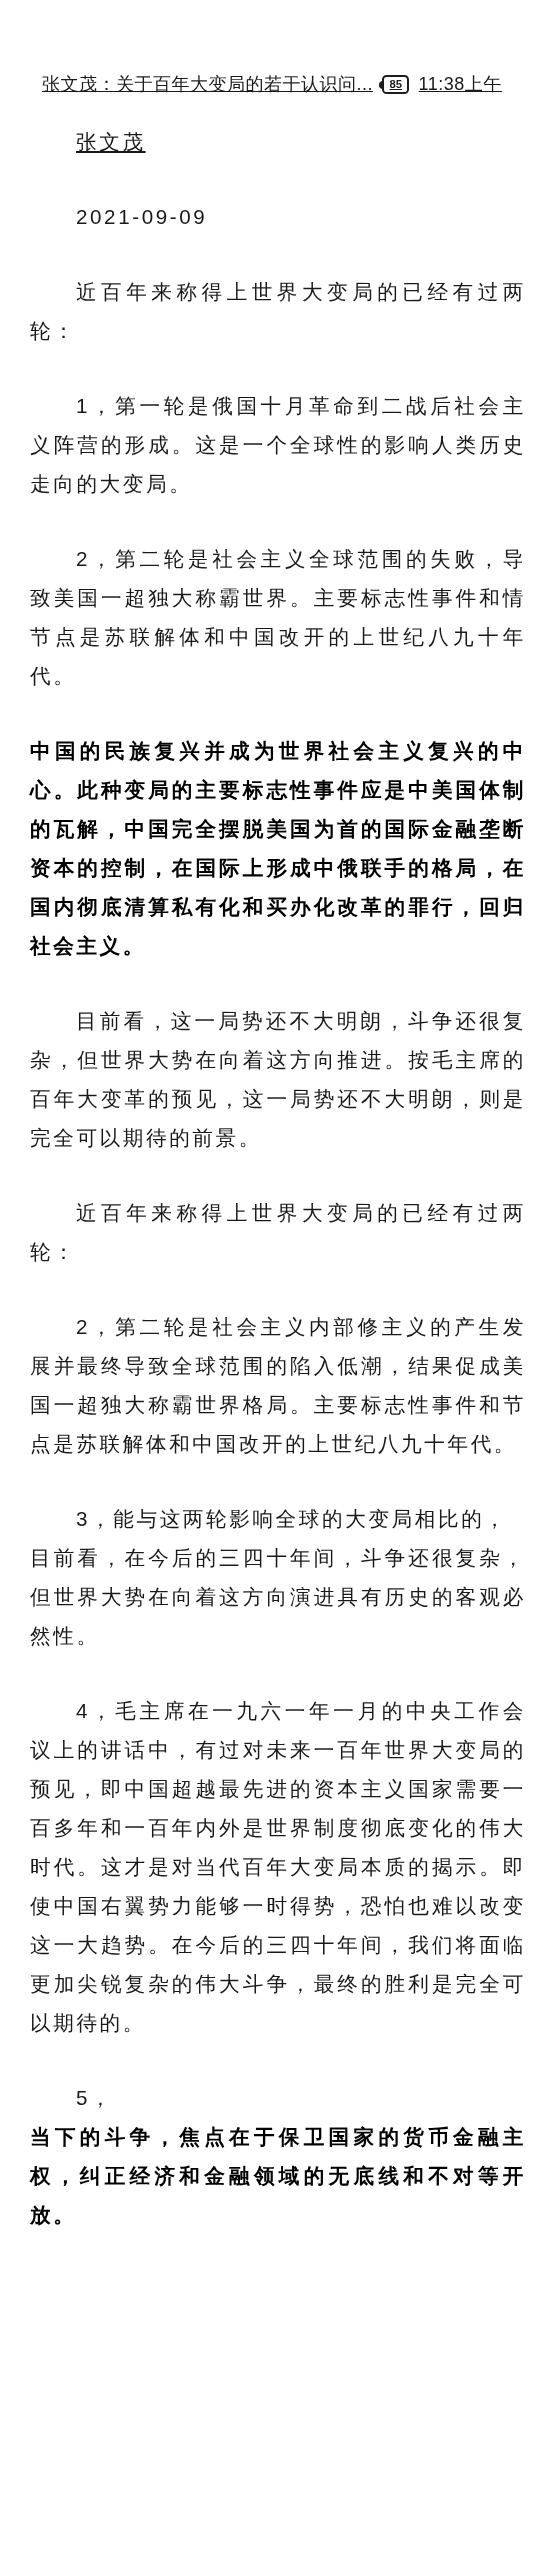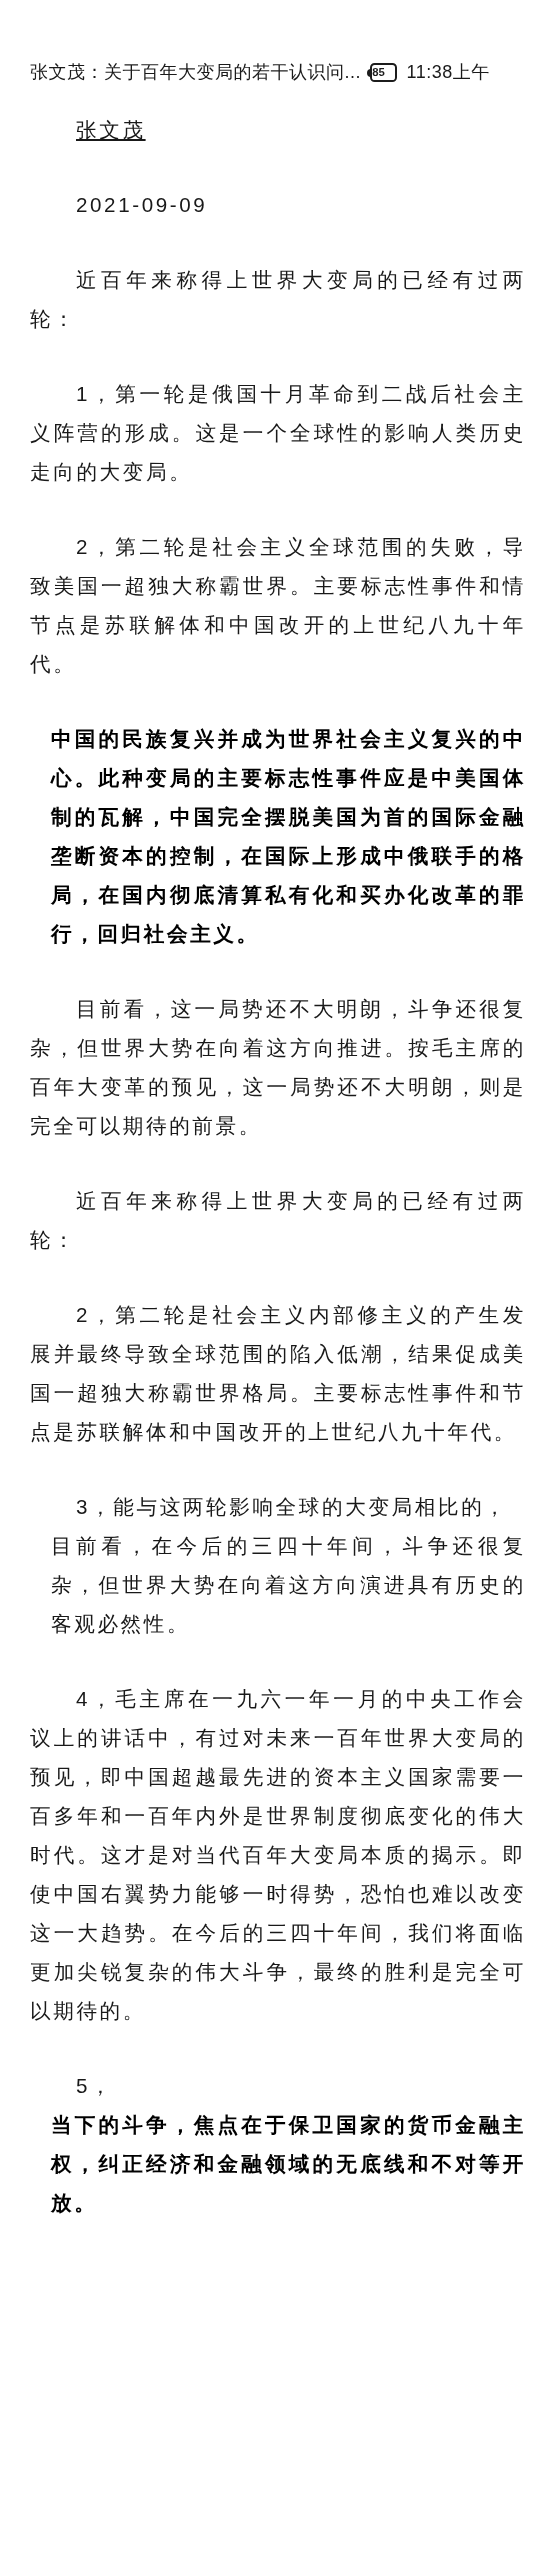--- a/index.html
+++ b/index.html
@@ -19,36 +19,38 @@
     overflow: hidden;
   }
   
   .header {
     display: flex;
     align-items: center;
     font-size: 18px;
     line-height: 23px;
     color: #1a1a1a;
     white-space: nowrap;
-    margin: 0;
+    margin: 12px;
+    text-decoration: underline;
   }
   .doc-title {
     letter-spacing: 0.5px;
     max-width: 371px;
     overflow: hidden;
   }
   .battery {
     position: relative;
     margin-left: 9.3px;
     width: 23px;
     height: 15.5px;
     border: 2.1px solid #1c1c1c;
     border-radius: 4.6px;
     display: flex;
     align-items: center;
+    justify-content: center;
     flex: none;
   }
   .battery .nub {
     position: absolute;
     left: -5.7px;
     top: 50%;
     transform: translateY(-50%);
     width: 5.7px;
     height: 8.2px;
     background: #1c1c1c;
@@ -68,21 +70,21 @@
   .article p {
     font-size: 20.6px;
     line-height: 39px;
     letter-spacing: 2.6px;
     text-align: justify;
     color: #191919;
     margin: 36px 0;
   }
   .article p.indent { text-indent: 46px; }
   .article p.bold   { font-weight: bold; color: #000000; }
-  .article p.mt0    { margin-top: 0; margin-left: 21px; }
+  .article p.mt0    { margin-top: 0; }
   .article p.mb0    { margin-bottom: 0; }
   .article p.mt-sm  { margin-top: 26px; text-decoration: underline; }
 </style>
 </head>
 <body>
 
 <div class="page">
 
   <div class="header">
     <span class="doc-title">张文茂：关于百年大变局的若干认识问...</span>

